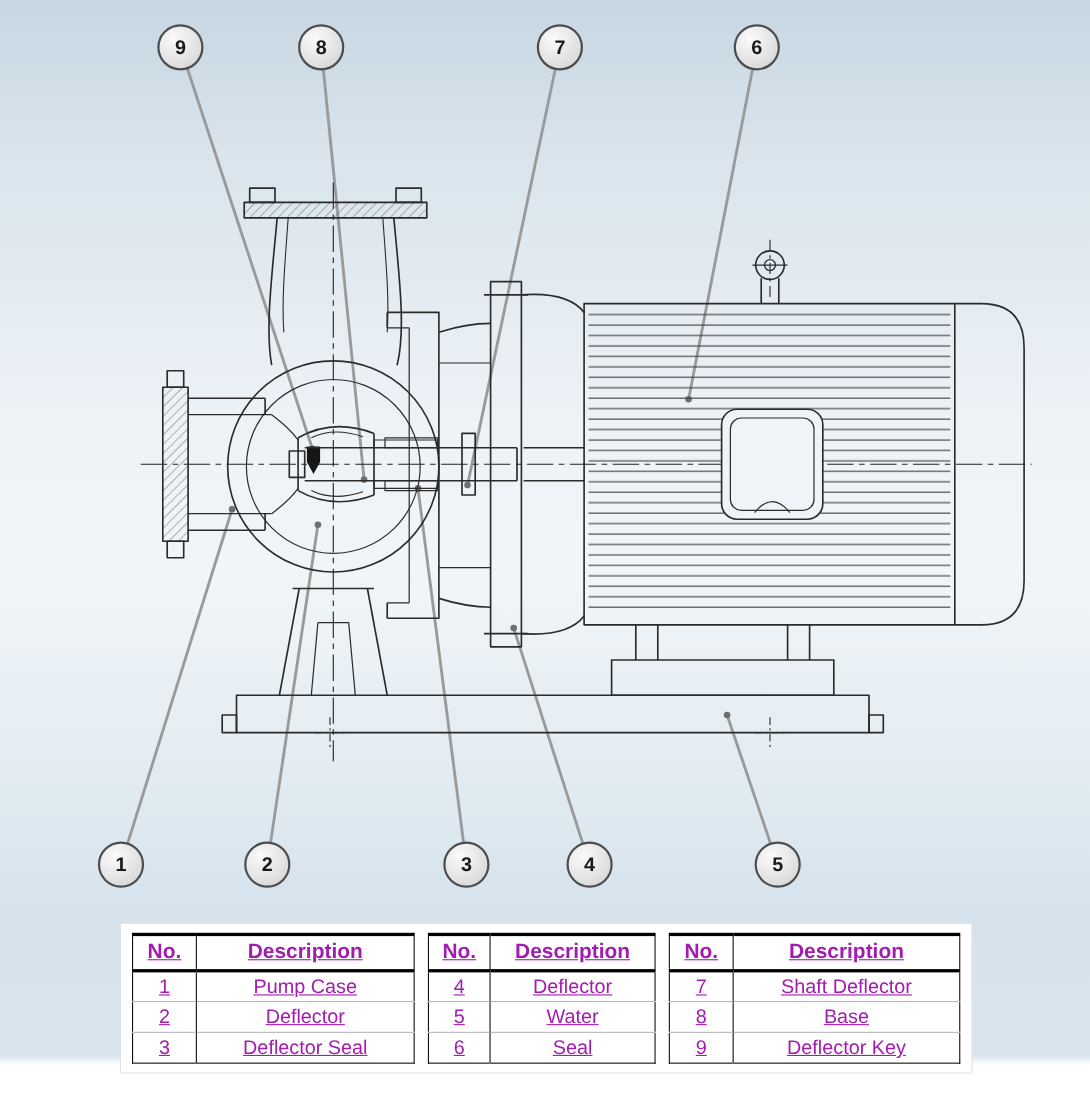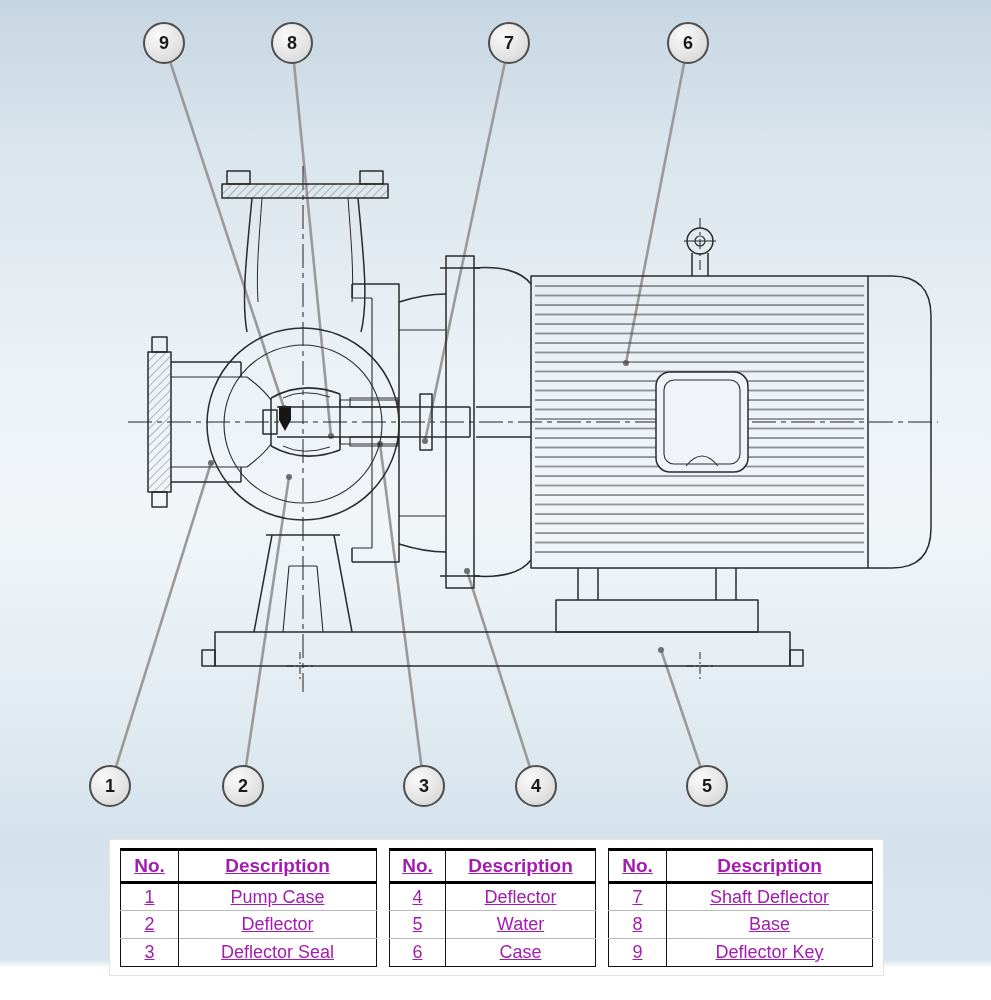--- a/index.html
+++ b/index.html
@@ -272,21 +272,21 @@
         <tr>
           <td class="no sep">4</td>
           <td class="desc">Deflector</td>
         </tr>
         <tr>
           <td class="no sep">5</td>
           <td class="desc">Water</td>
         </tr>
         <tr>
           <td class="no sep">6</td>
-          <td class="desc">Case</td>
+          <td class="desc">Seal</td>
         </tr>
       </tbody>
     </table>
 
     <table class="parts t3">
       <thead>
         <tr>
           <th class="no sep">No.</th>
           <th class="desc">Description</th>
         </tr>

